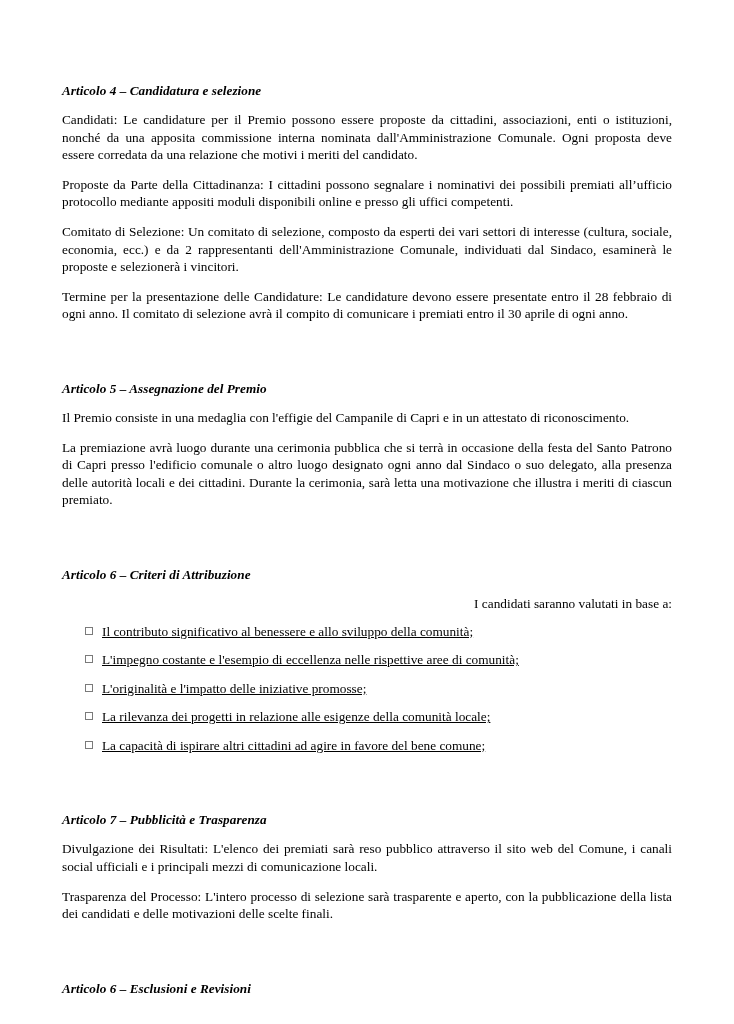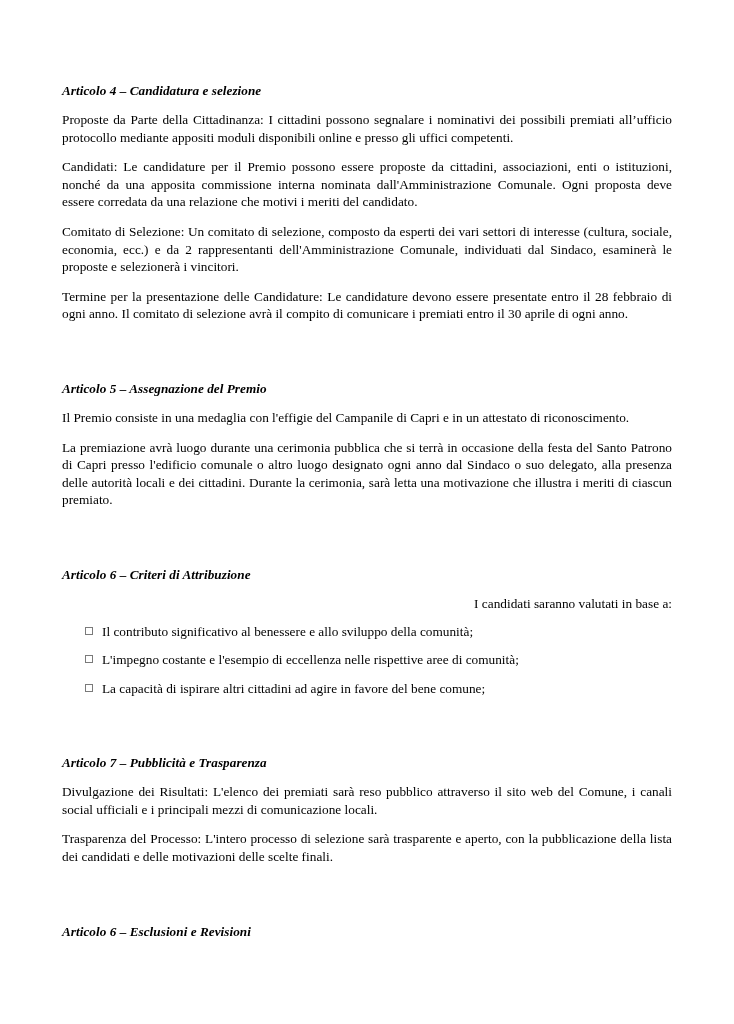--- a/index.html
+++ b/index.html
@@ -50,20 +50,21 @@
   p.lead-in {
     margin: 0 0 10px 0;
     font-size: 13.3px;
     line-height: 17.6px;
     text-align: right;
   }
   ul.criteria-list {
     list-style: none;
     margin: 0;
     padding: 0;
+    text-decoration: underline;
   }
   ul.criteria-list li {
     position: relative;
     padding-left: 40px;
     margin: 0 0 11px 0;
     font-size: 13.3px;
     line-height: 17.6px;
     text-align: left;
   }
   ul.criteria-list li .box-marker {
@@ -80,22 +81,22 @@
     margin-bottom: 12px;
   }
 </style>
 </head>
 <body>
 
 <div class="page">
   <div class="doc-body">
 
     <h2 class="section-heading">Articolo 4 – Candidatura e selezione</h2>
+    <p class="para">Candidati: Le candidature per il Premio possono essere proposte da cittadini, associazioni, enti o istituzioni, nonché da una apposita commissione interna nominata dall'Amministrazione Comunale. Ogni proposta deve essere corredata da una relazione che motivi i meriti del candidato.</p>
     <p class="para">Proposte da Parte della Cittadinanza: I cittadini possono segnalare i nominativi dei possibili premiati all’ufficio protocollo mediante appositi moduli disponibili online e presso gli uffici competenti.</p>
-    <p class="para">Candidati: Le candidature per il Premio possono essere proposte da cittadini, associazioni, enti o istituzioni, nonché da una apposita commissione interna nominata dall'Amministrazione Comunale. Ogni proposta deve essere corredata da una relazione che motivi i meriti del candidato.</p>
     <p class="para">Comitato di Selezione: Un comitato di selezione, composto da esperti dei vari settori di interesse (cultura, sociale, economia, ecc.) e da 2 rappresentanti dell'Amministrazione Comunale, individuati dal Sindaco, esaminerà le proposte e selezionerà i vincitori.</p>
     <p class="para last">Termine per la presentazione delle Candidature: Le candidature devono essere presentate entro il 28 febbraio di ogni anno. Il comitato di selezione avrà il compito di comunicare i premiati entro il 30 aprile di ogni anno.</p>
 
     <h2 class="section-heading spaced">Articolo 5 – Assegnazione del Premio</h2>
     <p class="para">Il Premio consiste in una medaglia con l'effigie del Campanile di Capri e in un attestato di riconoscimento.</p>
     <p class="para last">La premiazione avrà luogo durante una cerimonia pubblica che si terrà in occasione della festa del Santo Patrono di Capri presso l'edificio comunale o altro luogo designato ogni anno dal Sindaco o suo delegato, alla presenza delle autorità locali e dei cittadini. Durante la cerimonia, sarà letta una motivazione che illustra i meriti di ciascun premiato.</p>
 
     <h2 class="section-heading spaced">Articolo 6 – Criteri di Attribuzione</h2>
     <p class="lead-in">I candidati saranno valutati in base a:</p>
     <div class="list-block">
@@ -103,20 +104,25 @@
         <li>
           <span class="box-marker"></span>
           <span>Il contributo significativo al benessere e allo sviluppo della comunità;</span>
         </li>
         <li>
           <span class="box-marker"></span>
           <span>L'impegno costante e l'esempio di eccellenza nelle rispettive aree di comunità;</span>
         </li>
         <li>
           <span class="box-marker"></span>
+          <span>L'originalità e l'impatto delle iniziative promosse;</span>
+        </li>
+        <li>
+          <span class="box-marker"></span>
+          <span>La rilevanza dei progetti in relazione alle esigenze della comunità locale;</span>
         </li>
         <li>
           <span class="box-marker"></span>
           <span>La capacità di ispirare altri cittadini ad agire in favore del bene comune;</span>
         </li>
       </ul>
     </div>
 
     <h2 class="section-heading spaced">Articolo 7 – Pubblicità e Trasparenza</h2>
     <p class="para">Divulgazione dei Risultati: L'elenco dei premiati sarà reso pubblico attraverso il sito web del Comune, i canali social ufficiali e i principali mezzi di comunicazione locali.</p>

